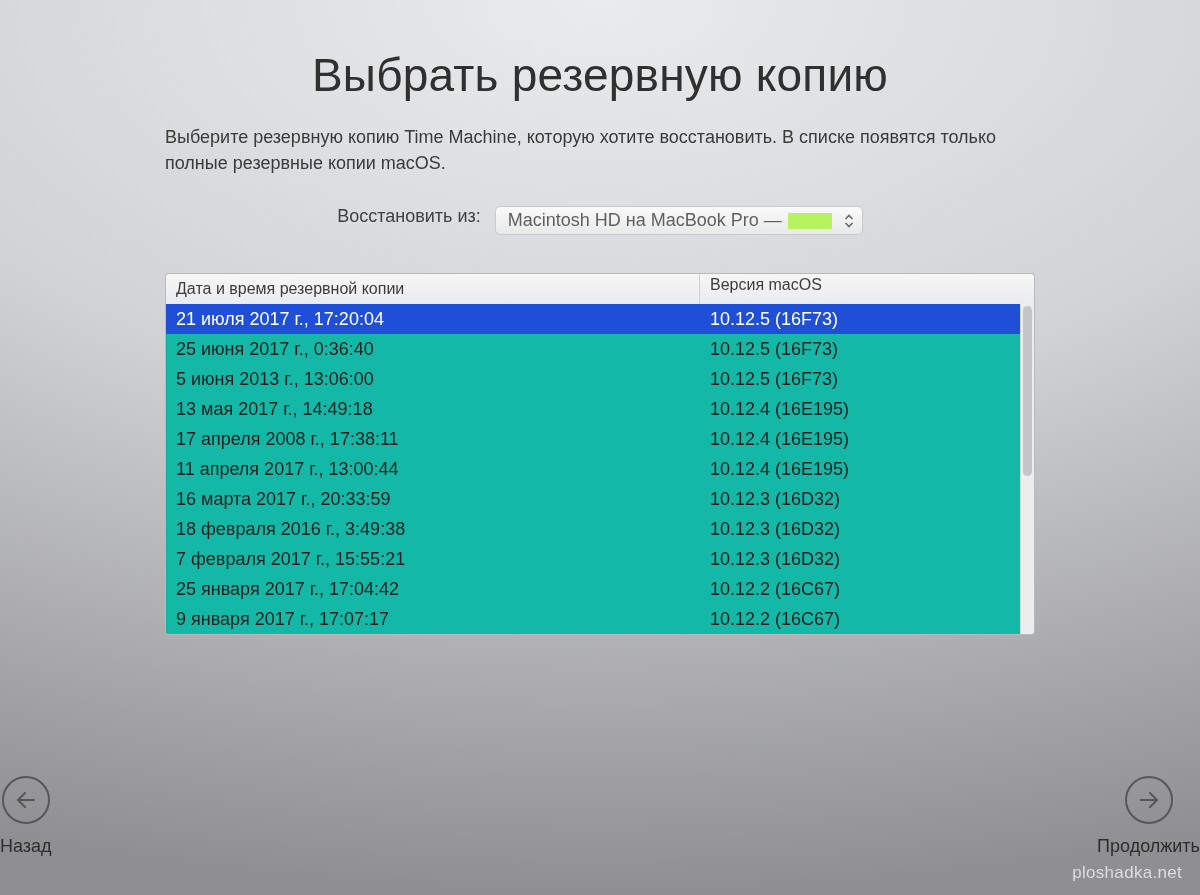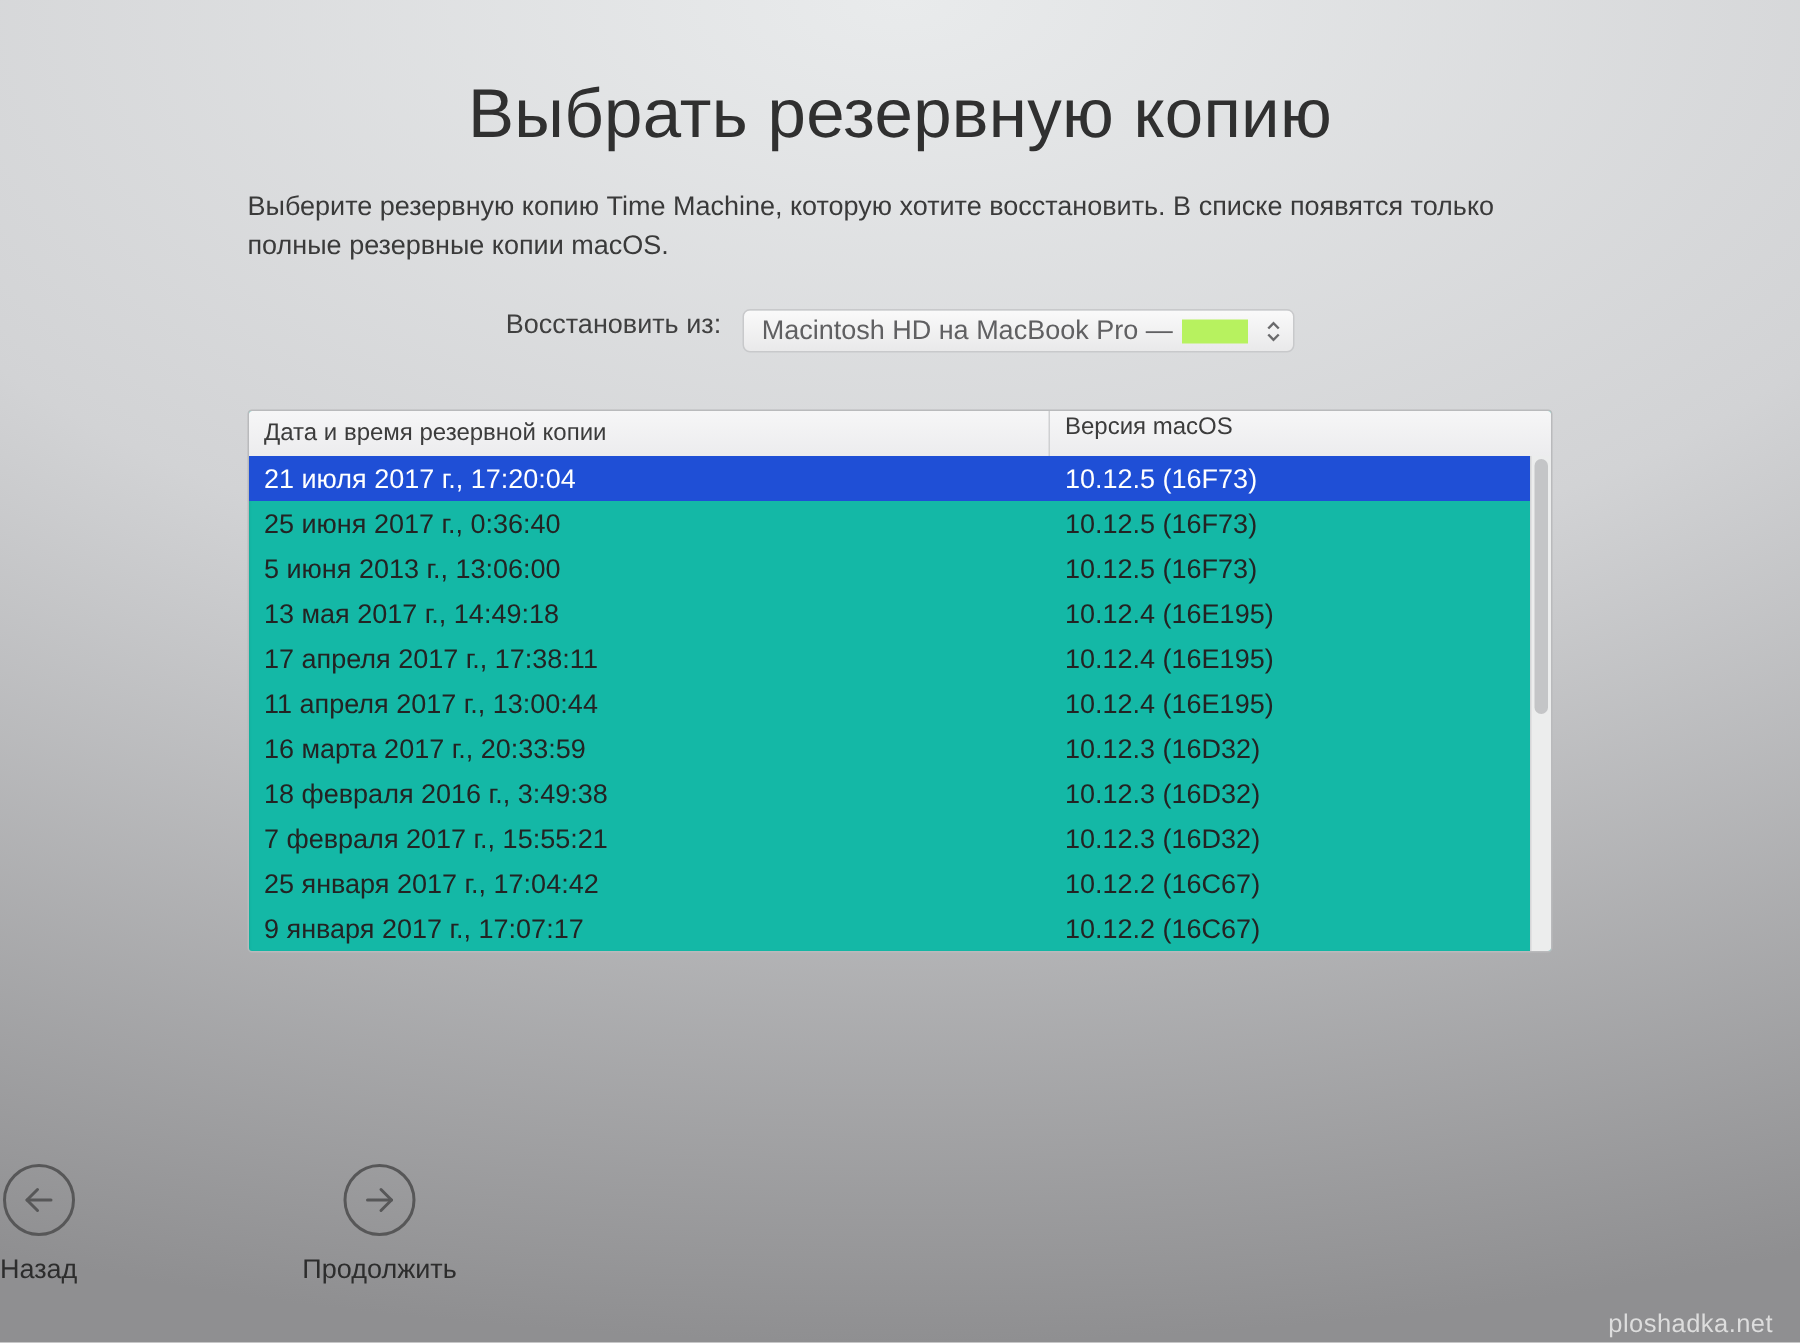--- a/index.html
+++ b/index.html
@@ -132,42 +132,42 @@
     top: 2px;
     height: 170px;
     background: #c4c5c7;
     border-radius: 5px;
   }
   .nav {
     position: absolute;
     bottom: 38px;
     left: 0; right: 0;
     display: flex;
-    justify-content: flex-start;
+    justify-content: space-between;
     gap: 150px;
   }
   .nav-btn {
     display: flex;
     flex-direction: column;
     align-items: center;
     gap: 12px;
     color: #2d2d2d;
   }
   .nav-btn .circle {
     width: 48px; height: 48px;
     border: 2px solid #575758;
     border-radius: 50%;
     display: flex; align-items: center; justify-content: center;
   }
   .nav-btn .circle svg { width: 24px; height: 24px; }
   .nav-btn .lbl { font-size: 18px; }
   .watermark {
     position: absolute;
     right: 18px;
-    bottom: 2px;
+    bottom: 12px;
     font-size: 17px;
     color: #dddddd;
     letter-spacing: .3px;
     font-family: Arial, sans-serif;
   }
 </style>
 </head>
 <body>
 
 <div class="page">
@@ -204,21 +204,21 @@
         </div>
         <div class="row">
           <div class="cell-date">5 июня 2013 г., 13:06:00</div>
           <div class="cell-ver">10.12.5 (16F73)</div>
         </div>
         <div class="row">
           <div class="cell-date">13 мая 2017 г., 14:49:18</div>
           <div class="cell-ver">10.12.4 (16E195)</div>
         </div>
         <div class="row">
-          <div class="cell-date">17 апреля 2017 г., 17:38:11</div>
+          <div class="cell-date">17 апреля 2008 г., 17:38:11</div>
           <div class="cell-ver">10.12.4 (16E195)</div>
         </div>
         <div class="row">
           <div class="cell-date">11 апреля 2017 г., 13:00:44</div>
           <div class="cell-ver">10.12.4 (16E195)</div>
         </div>
         <div class="row">
           <div class="cell-date">16 марта 2017 г., 20:33:59</div>
           <div class="cell-ver">10.12.3 (16D32)</div>
         </div>

